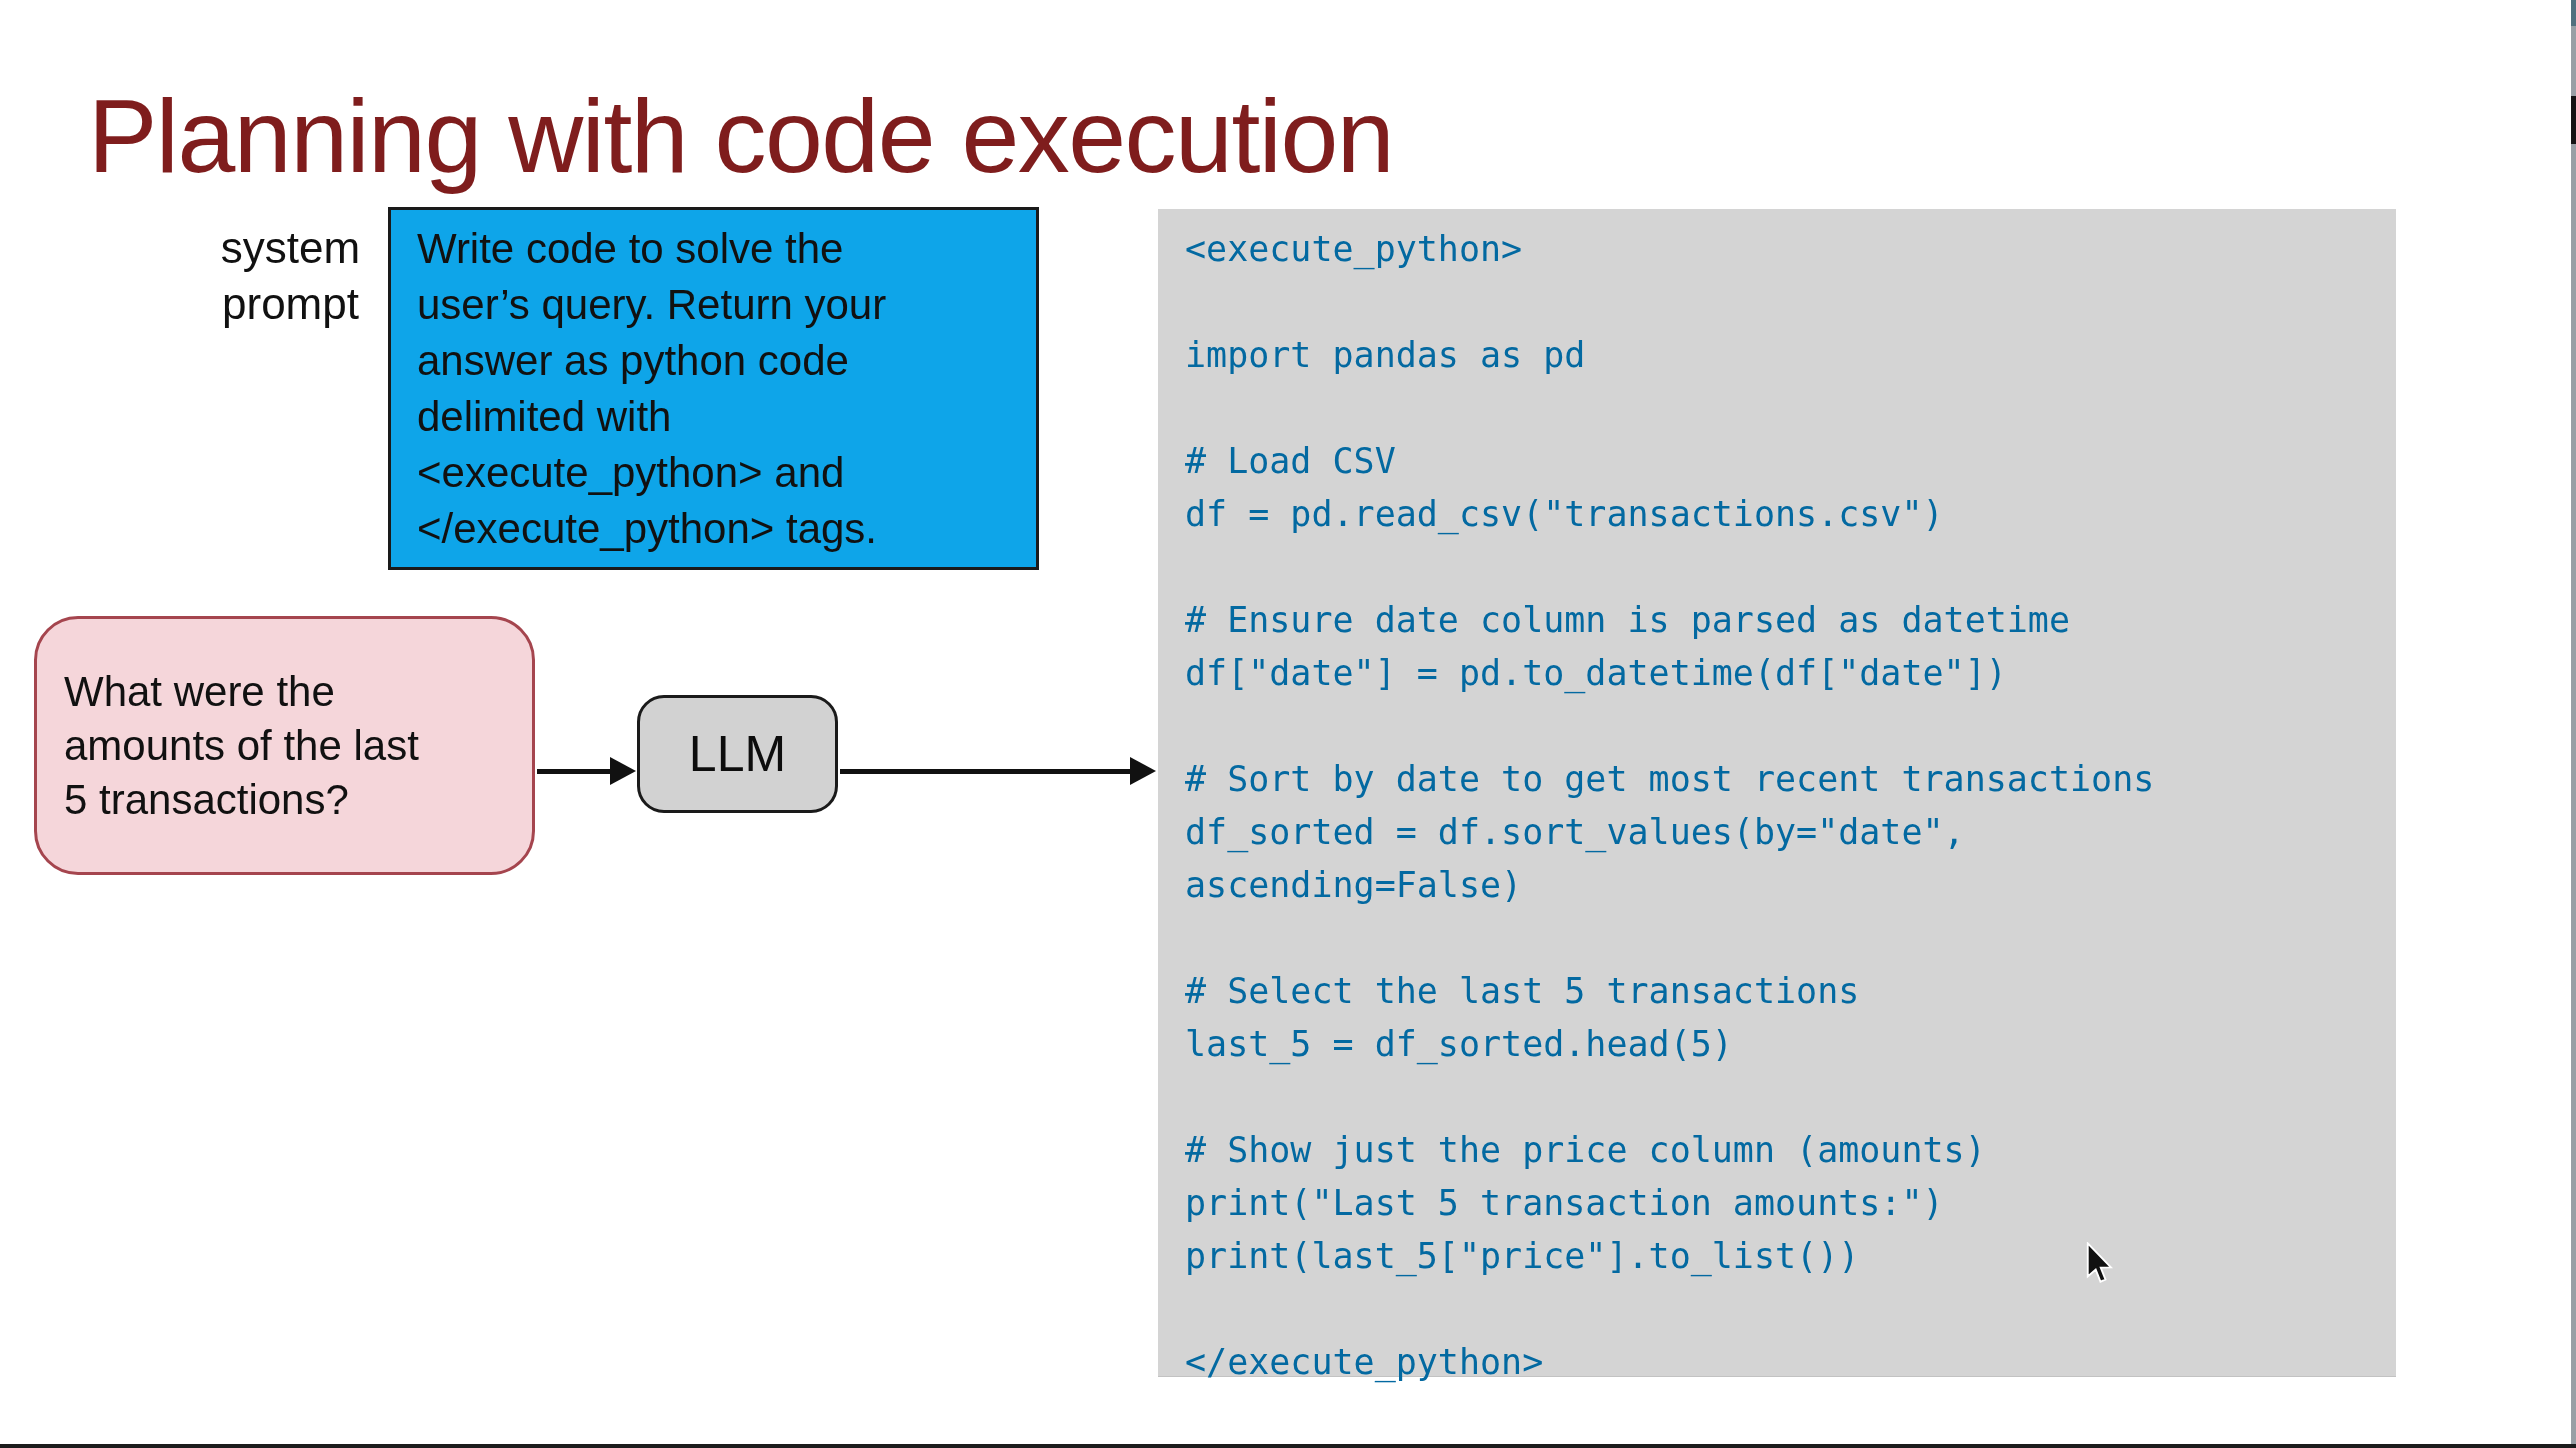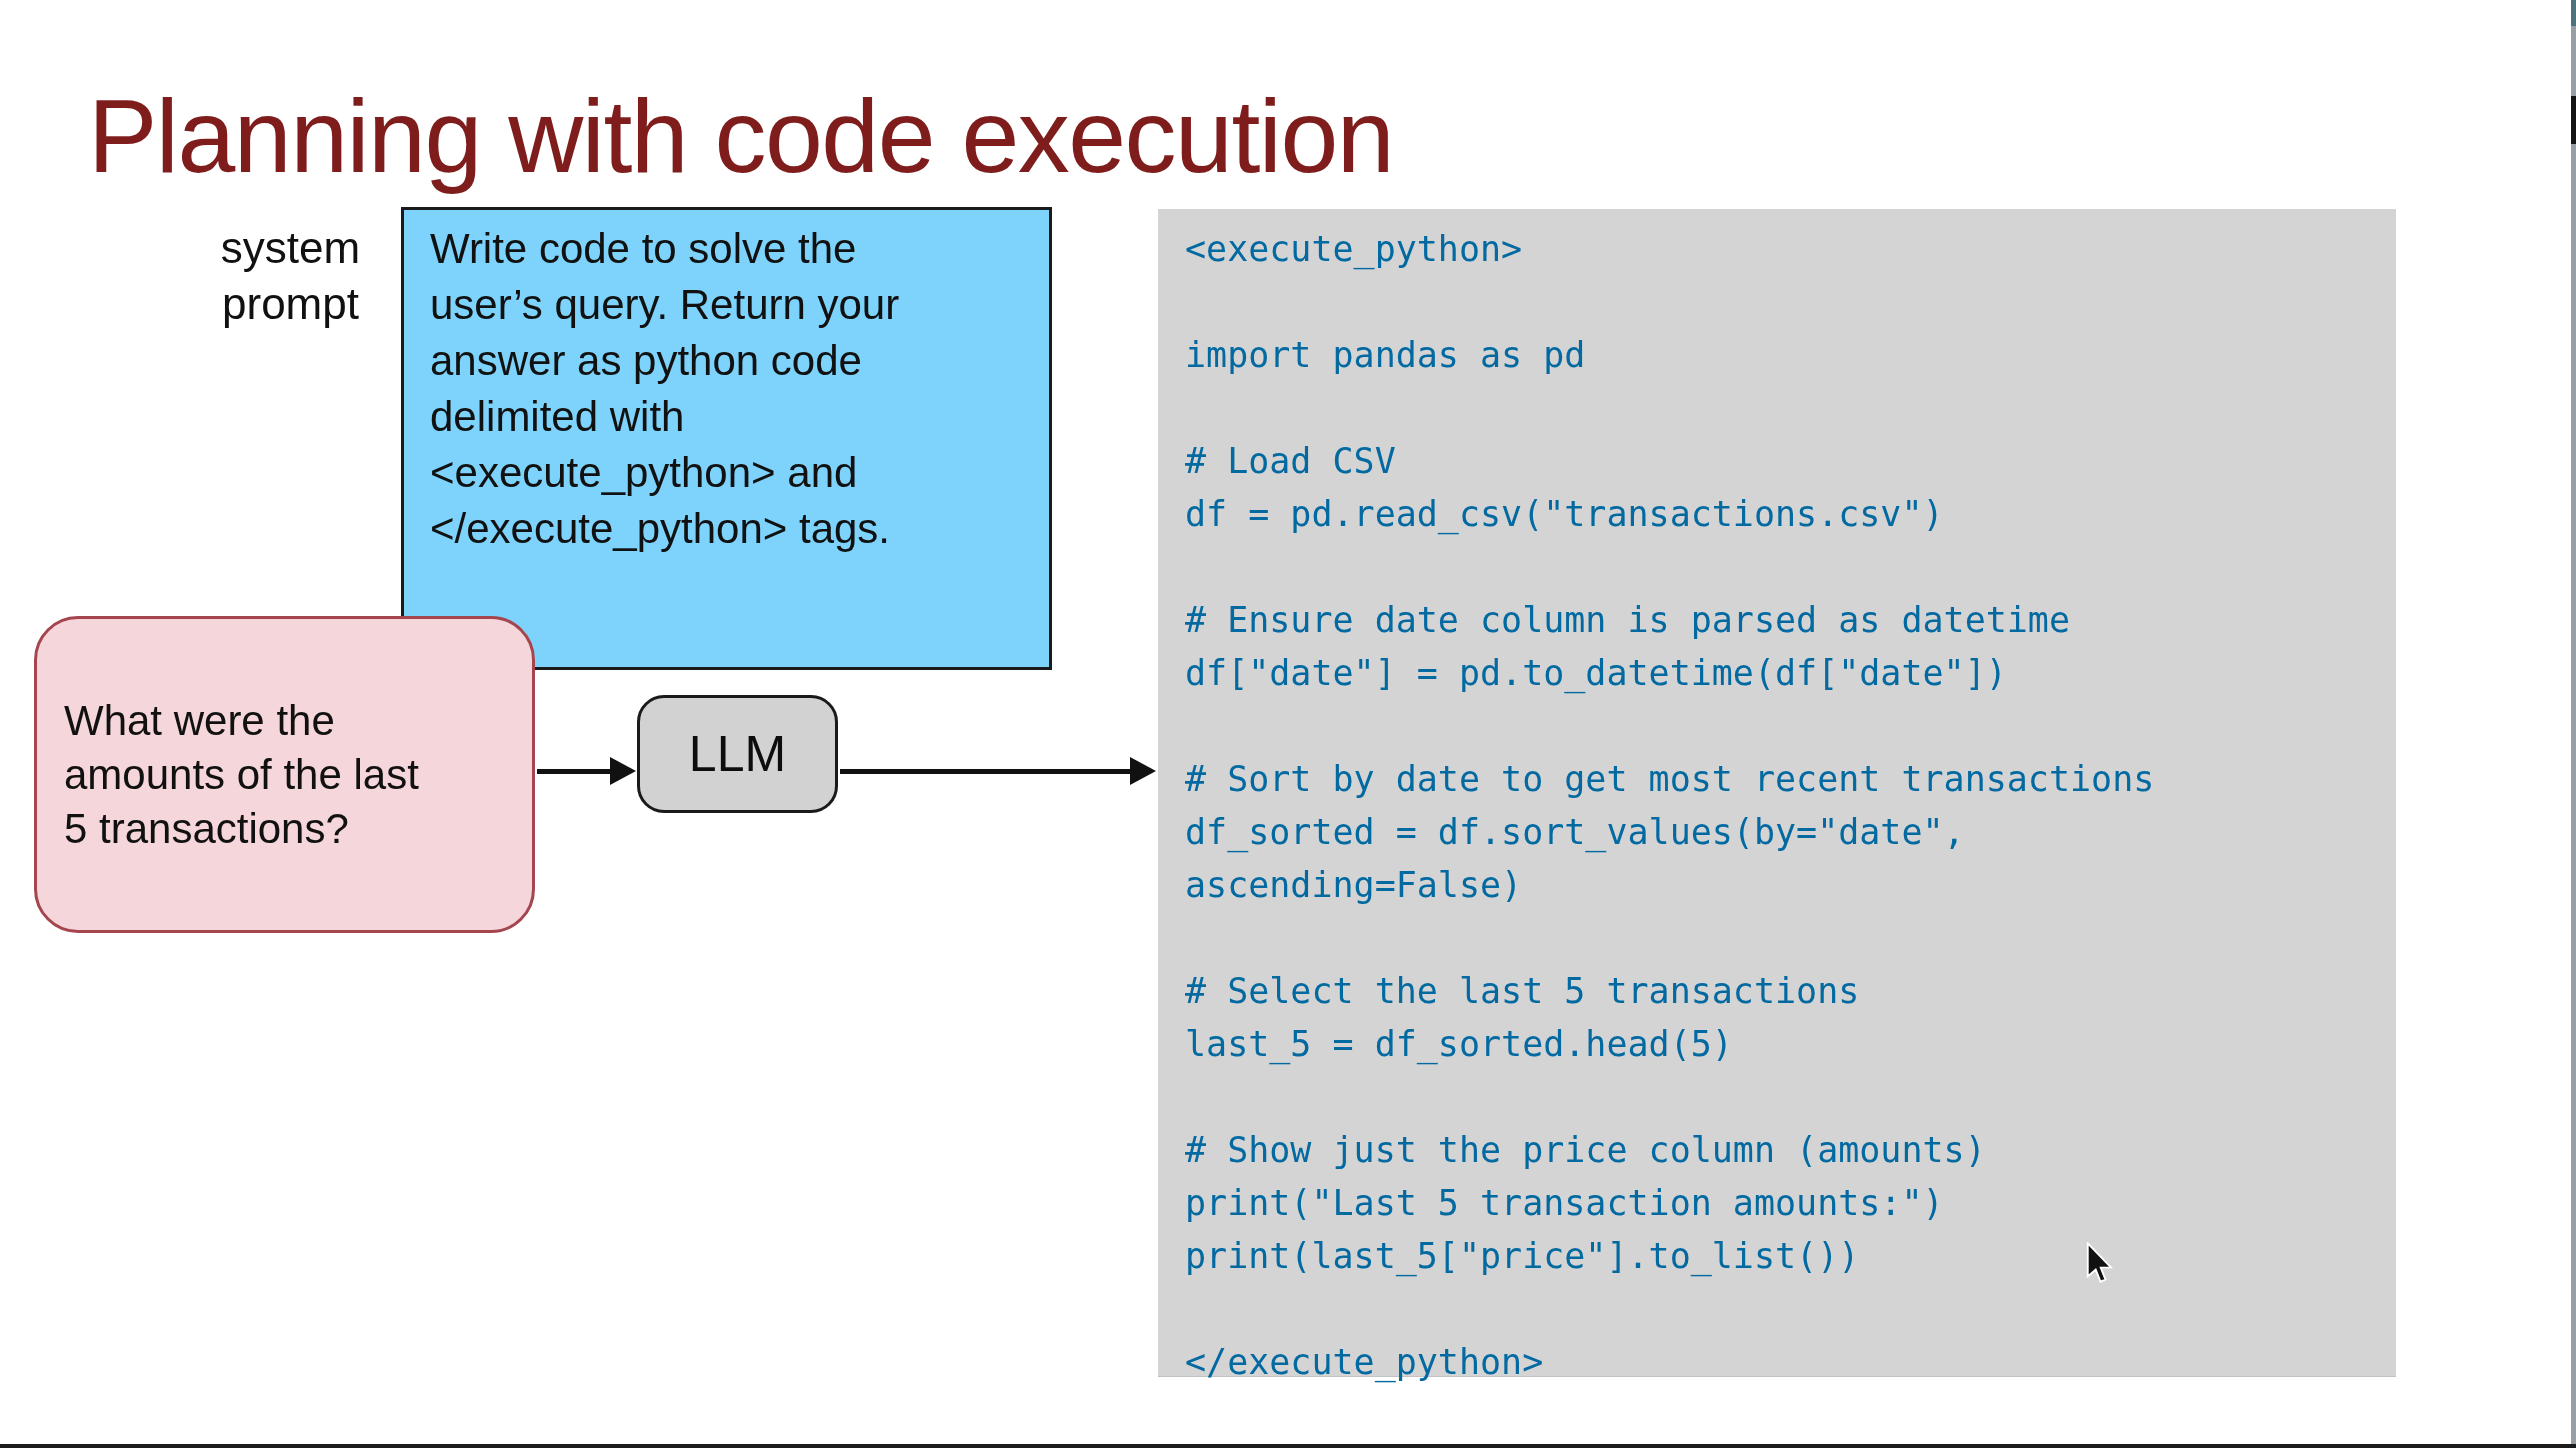--- a/index.html
+++ b/index.html
@@ -27,36 +27,36 @@
   
   #sys-label{
     left:181px;top:220px;width:219px;
     font-size:44px;line-height:56px;
     text-align:center;
     white-space:pre-line;
   }
 
   
   #prompt-box{
-    left:401px;top:207px;
-    width:651px;height:463px;
-    background:#7dd3fc;
+    left:388px;top:207px;
+    width:651px;height:363px;
+    background:#0ea5e9;
     border:3px solid #1a1a1a;
     box-sizing:border-box;
   }
   #prompt-box .txt{
     position:absolute;left:26px;top:10.6px;
     font-size:42px;line-height:56px;
     white-space:pre-line;
   }
 
   
   #query-box{
     left:34px;top:616px;
-    width:501px;height:317px;
+    width:501px;height:259px;
     background:#f5d6da;
     border:3px solid #a5454e;
     border-radius:44px;
     box-sizing:border-box;
     display:flex;align-items:center;
   }
   #query-box .txt{
     padding-left:27px;
     font-size:42px;line-height:54px;
     white-space:pre-line;

